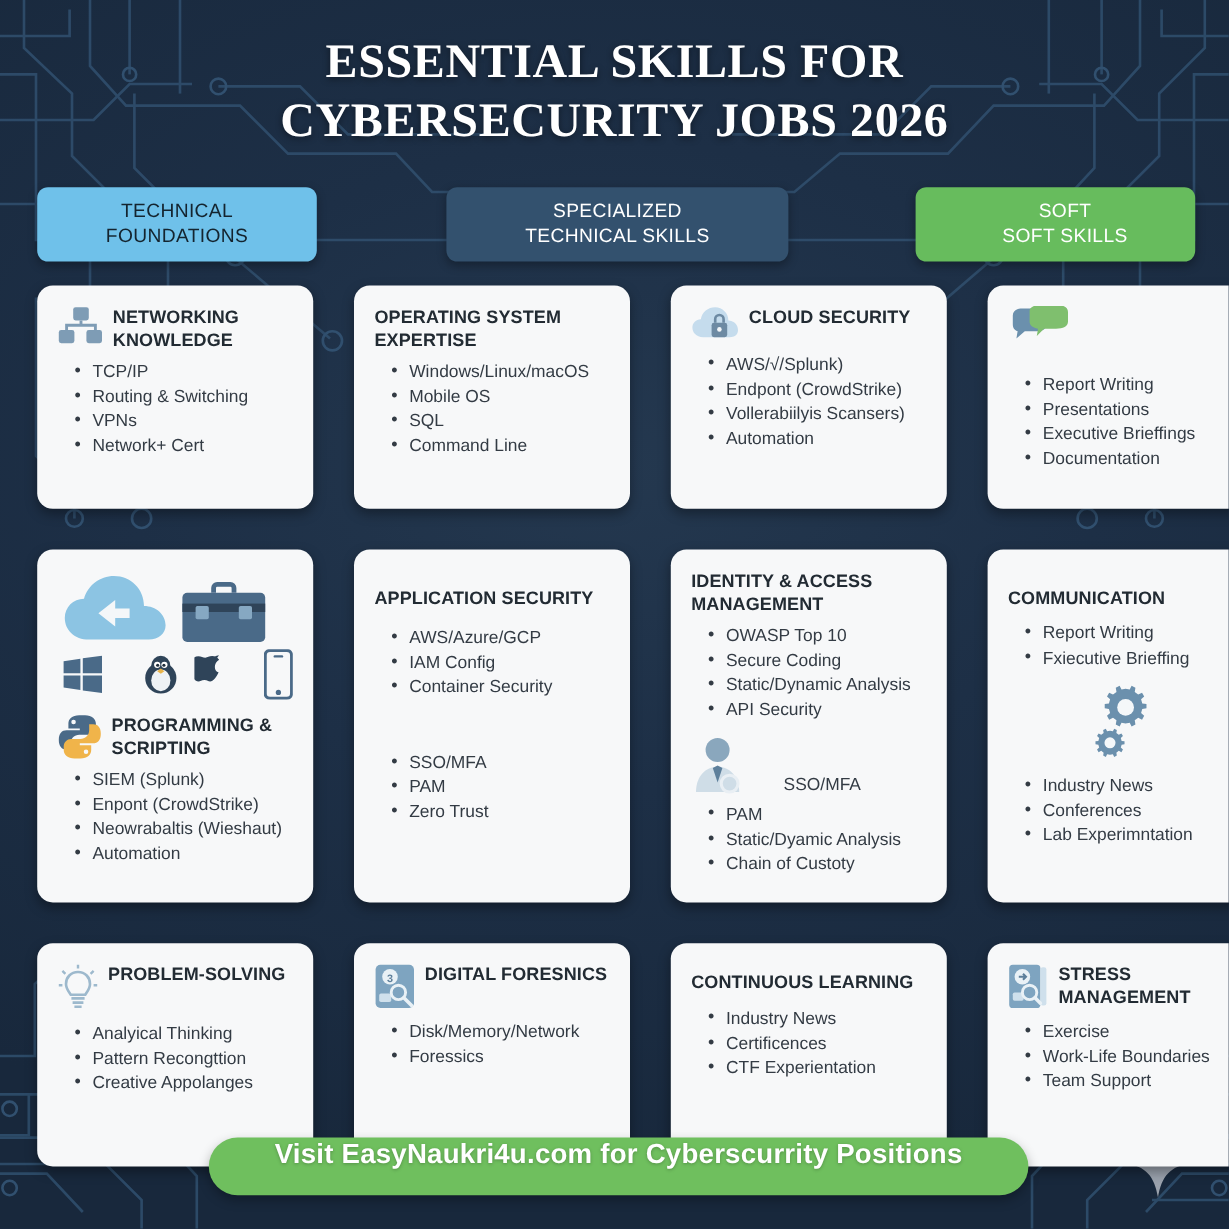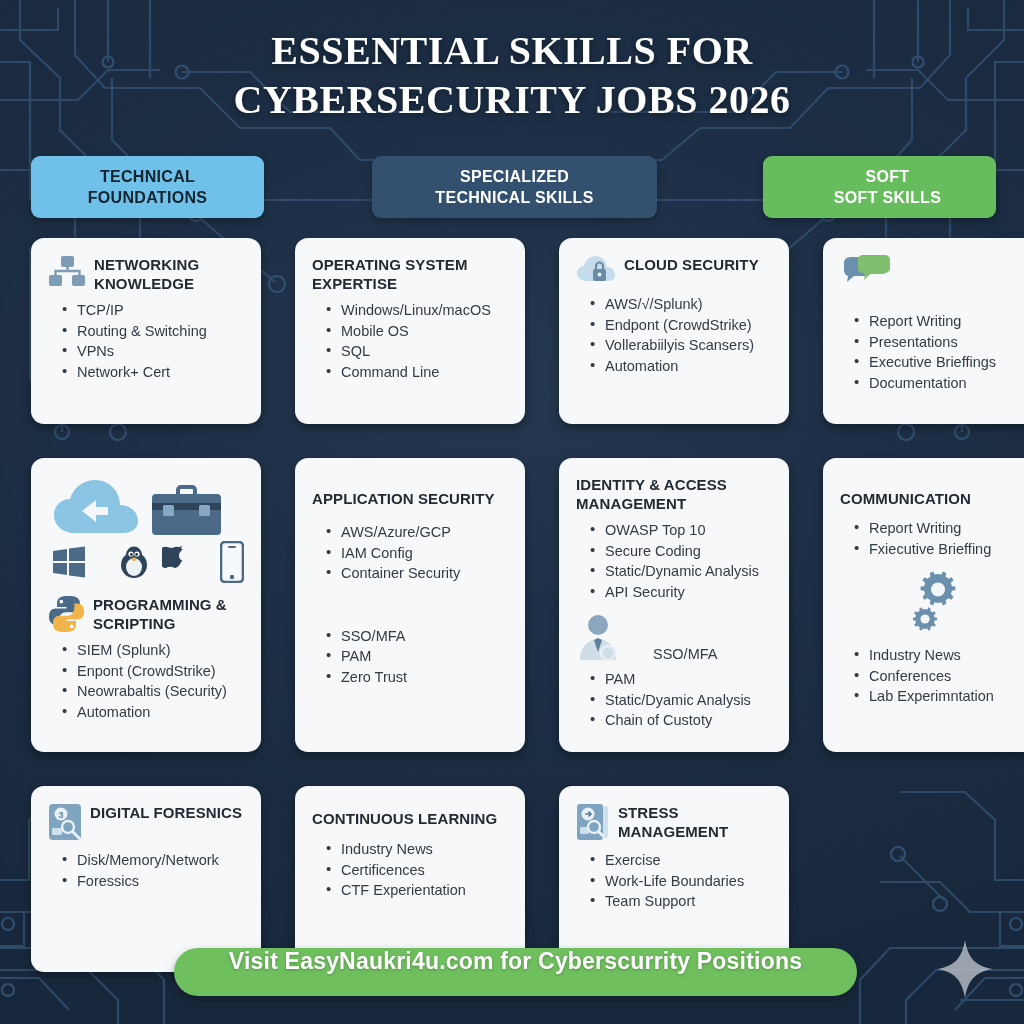--- a/index.html
+++ b/index.html
@@ -37,21 +37,21 @@
   .pills {
     position:absolute; top:156px; left:0; right:0;
     height:62px;
   }
   .pill {
     position:absolute;
     top:0; height:62px;
     border-radius:9px;
     display:flex; flex-direction:column;
     align-items:center; justify-content:center;
-    font-weight:bold;
+    font-weight:normal;
     font-size:16px;
     line-height:21px;
     letter-spacing:0.3px;
     box-shadow:0 3px 8px rgba(0,0,0,.3);
     text-align:center;
   }
   .pill.p0 { left:31px;  width:233px; background:#6fc1ea; color:#14242f; }
   .pill.p1 { left:372px; width:285px; background:#33516e; color:#ffffff; }
   .pill.p2 { left:763px; width:233px; background:#67bc5d; color:#ffffff;padding-left:16px; }
 
@@ -371,21 +371,21 @@
       <div class="card-head" style="margin-top:6px">
         <svg class="ico" width="37" height="38" viewBox="0 0 37 38">
           <path d="M18 1 C12 1 9 4 9 8 v4 h9.5 v1.6 H7.5 C3.5 13.6 1 16.3 1 21.6 C1 26.8 3.4 29.5 7.4 29.5 h3.3 v-5 c0 -4 3.3 -7.3 7.4 -7.3 h7.6 c3.4 0 6.2 -2.8 6.2 -6.2 V8 C31.9 4.2 28.6 1 22.9 1 Z M13.3 4.7 a1.9 1.9 0 1 1 0 3.8 a1.9 1.9 0 0 1 0 -3.8 Z" fill="#4a6a88"></path>
           <path d="M19 37 C25 37 28 34 28 30 v-4 h-9.5 v-1.6 h11 C33.5 24.4 36 21.7 36 16.4 C36 11.2 33.6 8.5 29.6 8.5 h-3.3 v5 c0 4 -3.3 7.3 -7.4 7.3 h-7.6 c-3.4 0 -6.2 2.8 -6.2 6.2 V30 C5.1 33.8 8.4 37 14.1 37 Z M23.7 33.3 a1.9 1.9 0 1 1 0 -3.8 a1.9 1.9 0 0 1 0 3.8 Z" fill="#f0b44a"></path>
         </svg>
         <div class="card-title">PROGRAMMING &amp; SCRIPTING</div>
       </div>
       <ul class="bullets">
         <li>SIEM (Splunk)</li>
         <li>Enpont (CrowdStrike)</li>
-        <li>Neowrabaltis (Security)</li>
+        <li>Neowrabaltis (Wieshaut)</li>
         <li>Automation</li>
       </ul>
     </div>
 
     <div class="card">
       <div class="card-head" style="margin-top:14px">
         <div class="card-title">APPLICATION SECURITY</div>
       </div>
       <ul class="bullets" style="margin-top:14px">
         <li>AWS/Azure/GCP</li>
@@ -446,20 +446,35 @@
           <circle cx="20" cy="50" r="4.6" fill="#f4f7f9"></circle>
         </svg>
       </div>
       <ul class="bullets">
         <li>Industry News</li>
         <li>Conferences</li>
         <li>Lab Experimntation</li>
       </ul>
     </div>
 
+    <div class="card">
+      <div class="card-head">
+        <svg class="ico" width="34" height="40" viewBox="0 0 34 40">
+          <path d="M17 7 C11 7 7 11.5 7 17 C7 21 9.5 23.5 11 26 H23 C24.5 23.5 27 21 27 17 C27 11.5 23 7 17 7 Z" fill="none" stroke="#9db9cd" stroke-width="2.2"></path>
+          <path d="M11.5 29 H22.5 M12.5 32.5 H21.5 M14 36 H20" stroke="#9db9cd" stroke-width="2.2"></path>
+          <path d="M17 1 V4 M4 6 L6.5 8.5 M30 6 L27.5 8.5 M1 18 H4 M33 18 H30" stroke="#9db9cd" stroke-width="2"></path>
+        </svg>
+        <div class="card-title">PROBLEM-SOLVING</div>
+      </div>
+      <ul class="bullets" style="margin-top:9px">
+        <li>Analyical Thinking</li>
+        <li>Pattern Recongttion</li>
+        <li>Creative Appolanges</li>
+      </ul>
+    </div>
 
     <div class="card">
       <div class="card-head">
         <svg class="ico" width="34" height="38" viewBox="0 0 34 38">
           <rect x="1" y="1" width="32" height="36" rx="4" fill="#7ea4c0"></rect>
           <circle cx="13" cy="11" r="6.5" fill="#e9f1f6"></circle>
           <text x="13" y="15" font-size="9" font-weight="bold" fill="#5d7f9b" text-anchor="middle" font-family="'Liberation Sans',sans-serif">3</text>
           <rect x="4" y="25" width="10" height="7" rx="1.5" fill="#cfe0ec"></rect>
           <circle cx="20" cy="24" r="6" fill="none" stroke="#e9f1f6" stroke-width="2.4"></circle>
           <path d="M24.5 28.5 L31 35" stroke="#e9f1f6" stroke-width="3" stroke-linecap="round"></path>

